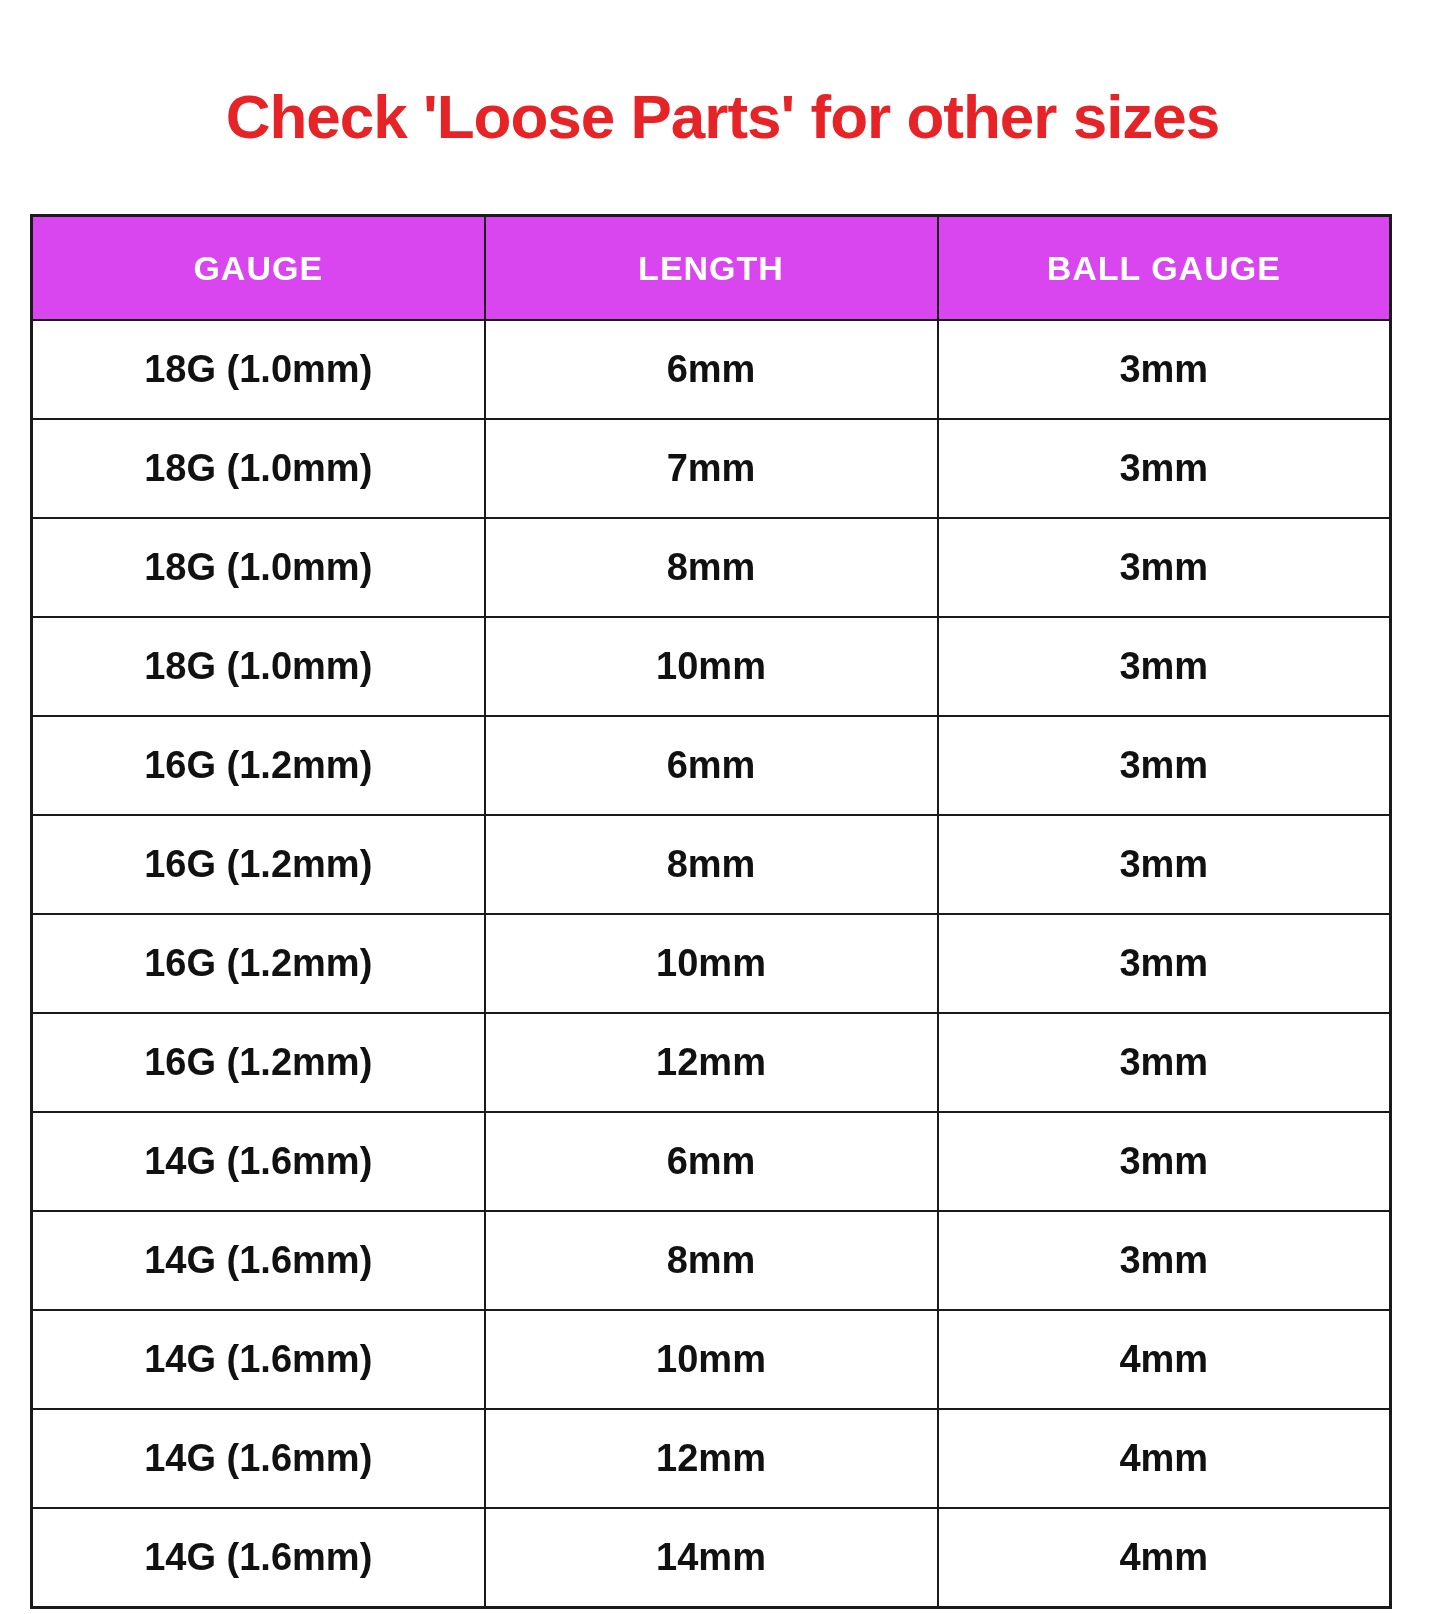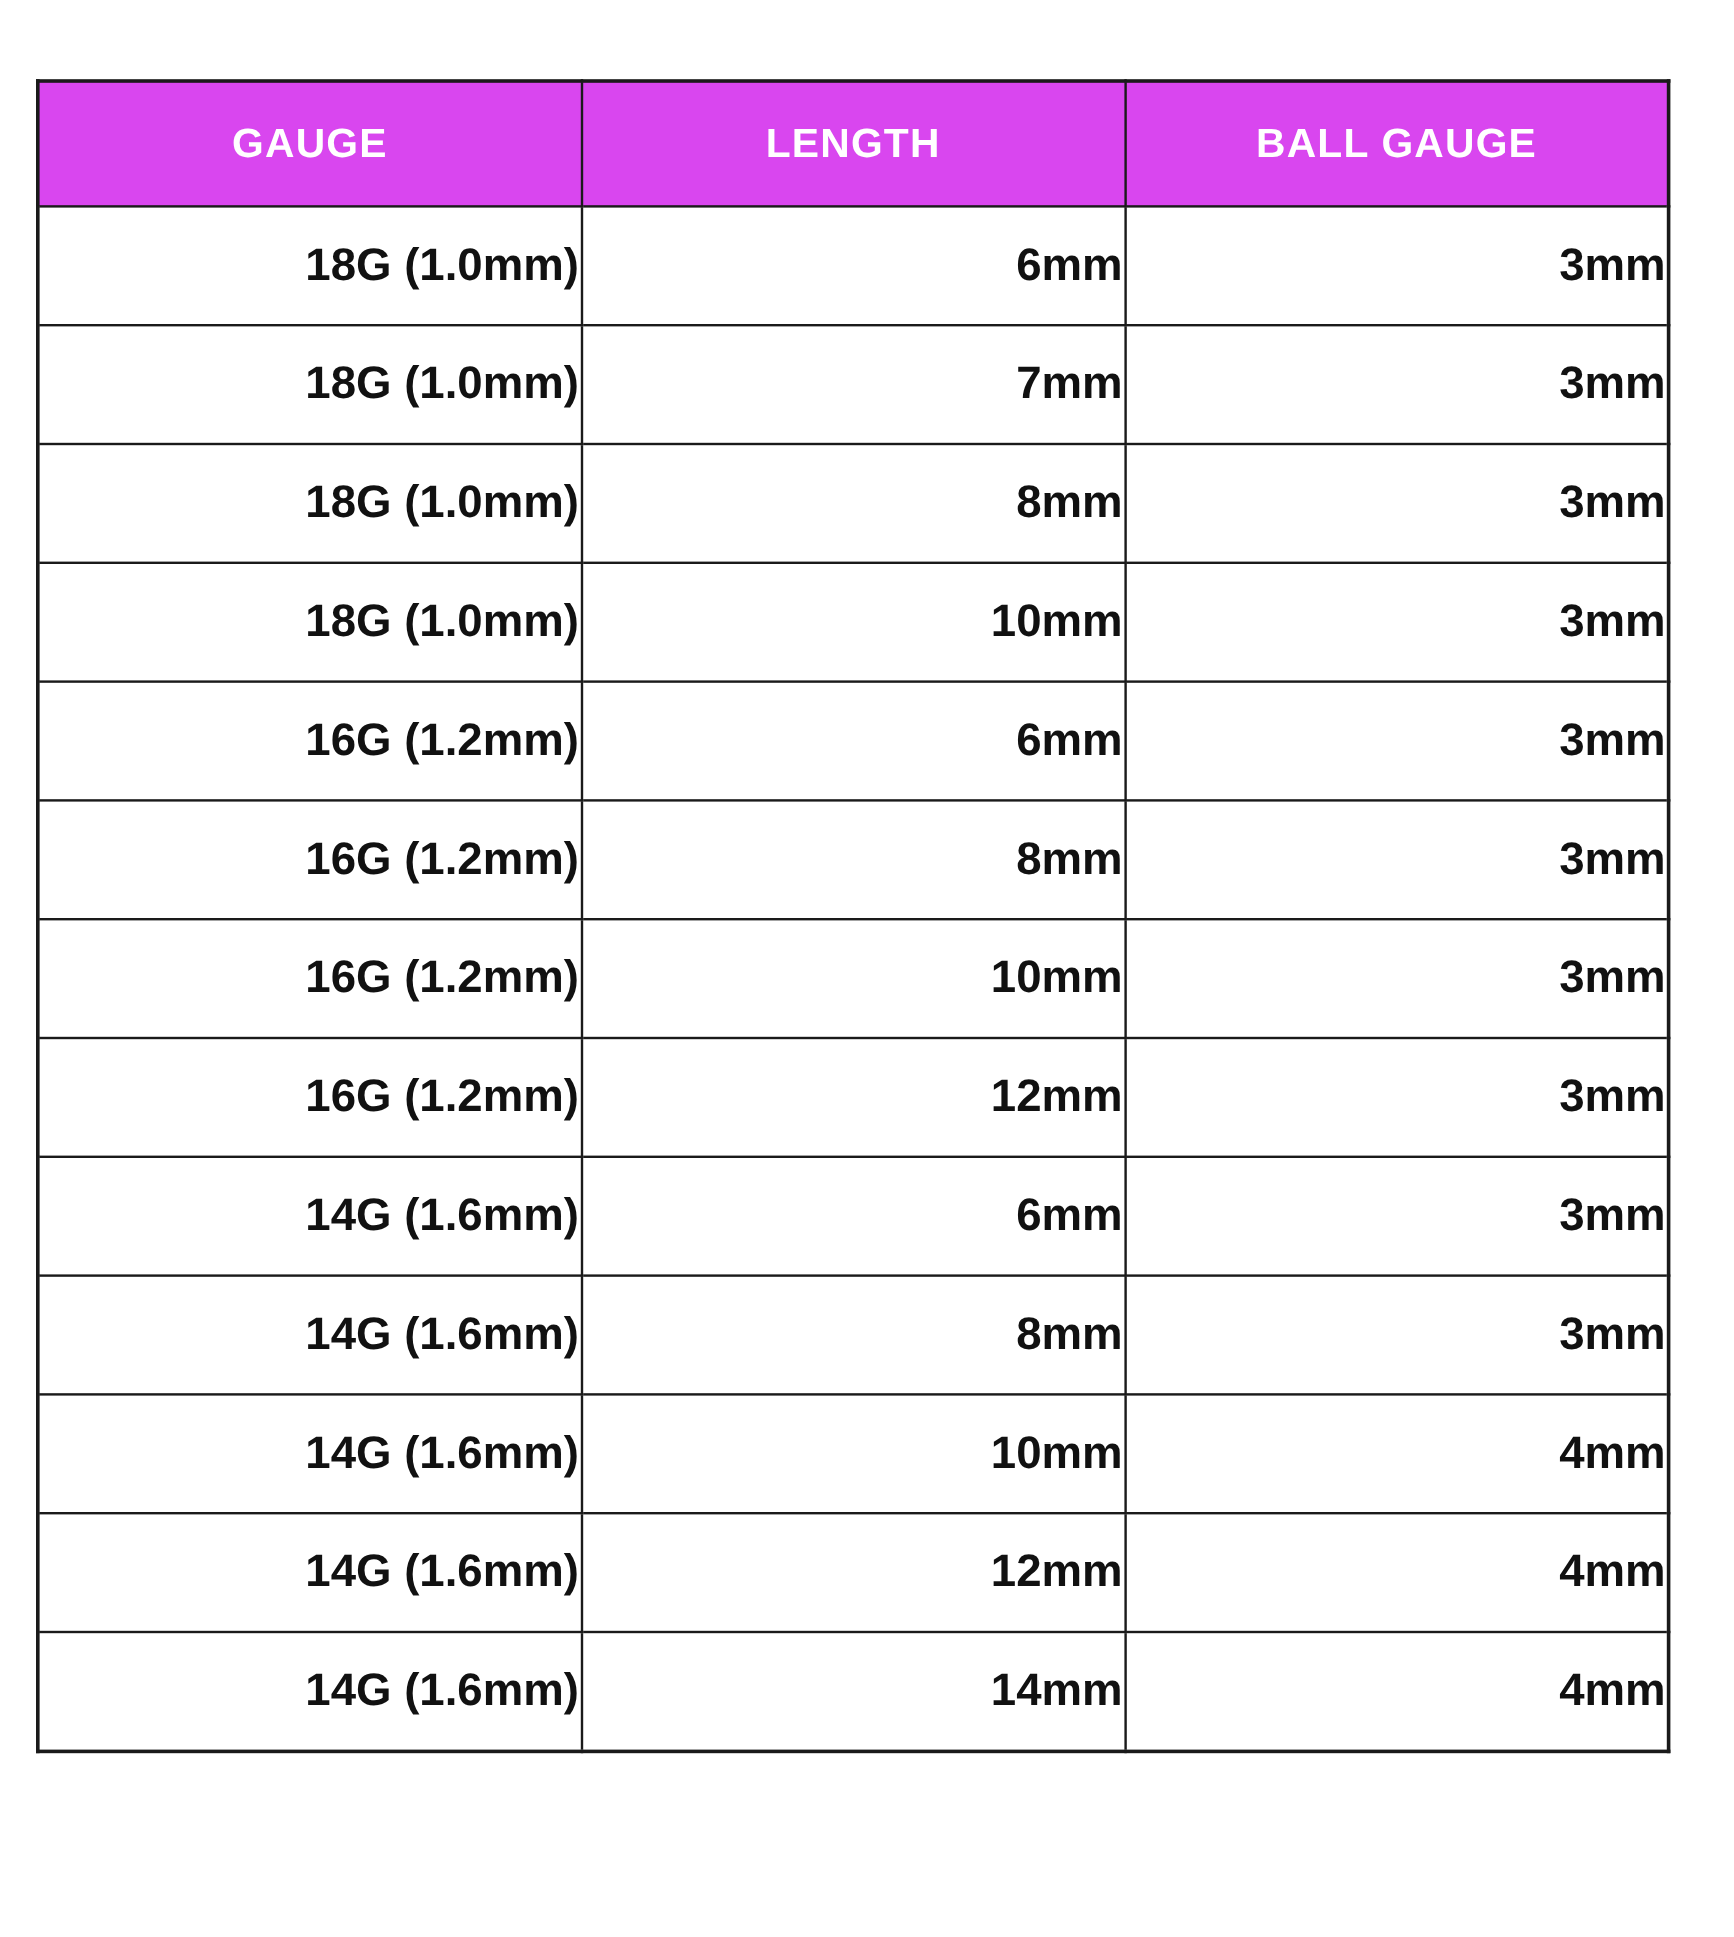--- a/index.html
+++ b/index.html
@@ -40,30 +40,31 @@
     border: 2px solid #1a1a1a;
     text-align: center;
     vertical-align: middle;
   }
   .size-table td {
     height: 95px;
     font-size: 38px;
     font-weight: bold;
     color: #111111;
     border: 2px solid #1a1a1a;
-    text-align: right;
+    text-align: center;
     vertical-align: middle;
     background: #ffffff;
   }
 </style>
 </head>
 <body>
 
 <div class="page">
 
+  <div class="title">Check 'Loose Parts' for other sizes</div>
 
   <table class="size-table">
     <thead>
       <tr>
         <th>GAUGE</th>
         <th>LENGTH</th>
         <th>BALL GAUGE</th>
       </tr>
     </thead>
     <tbody>

